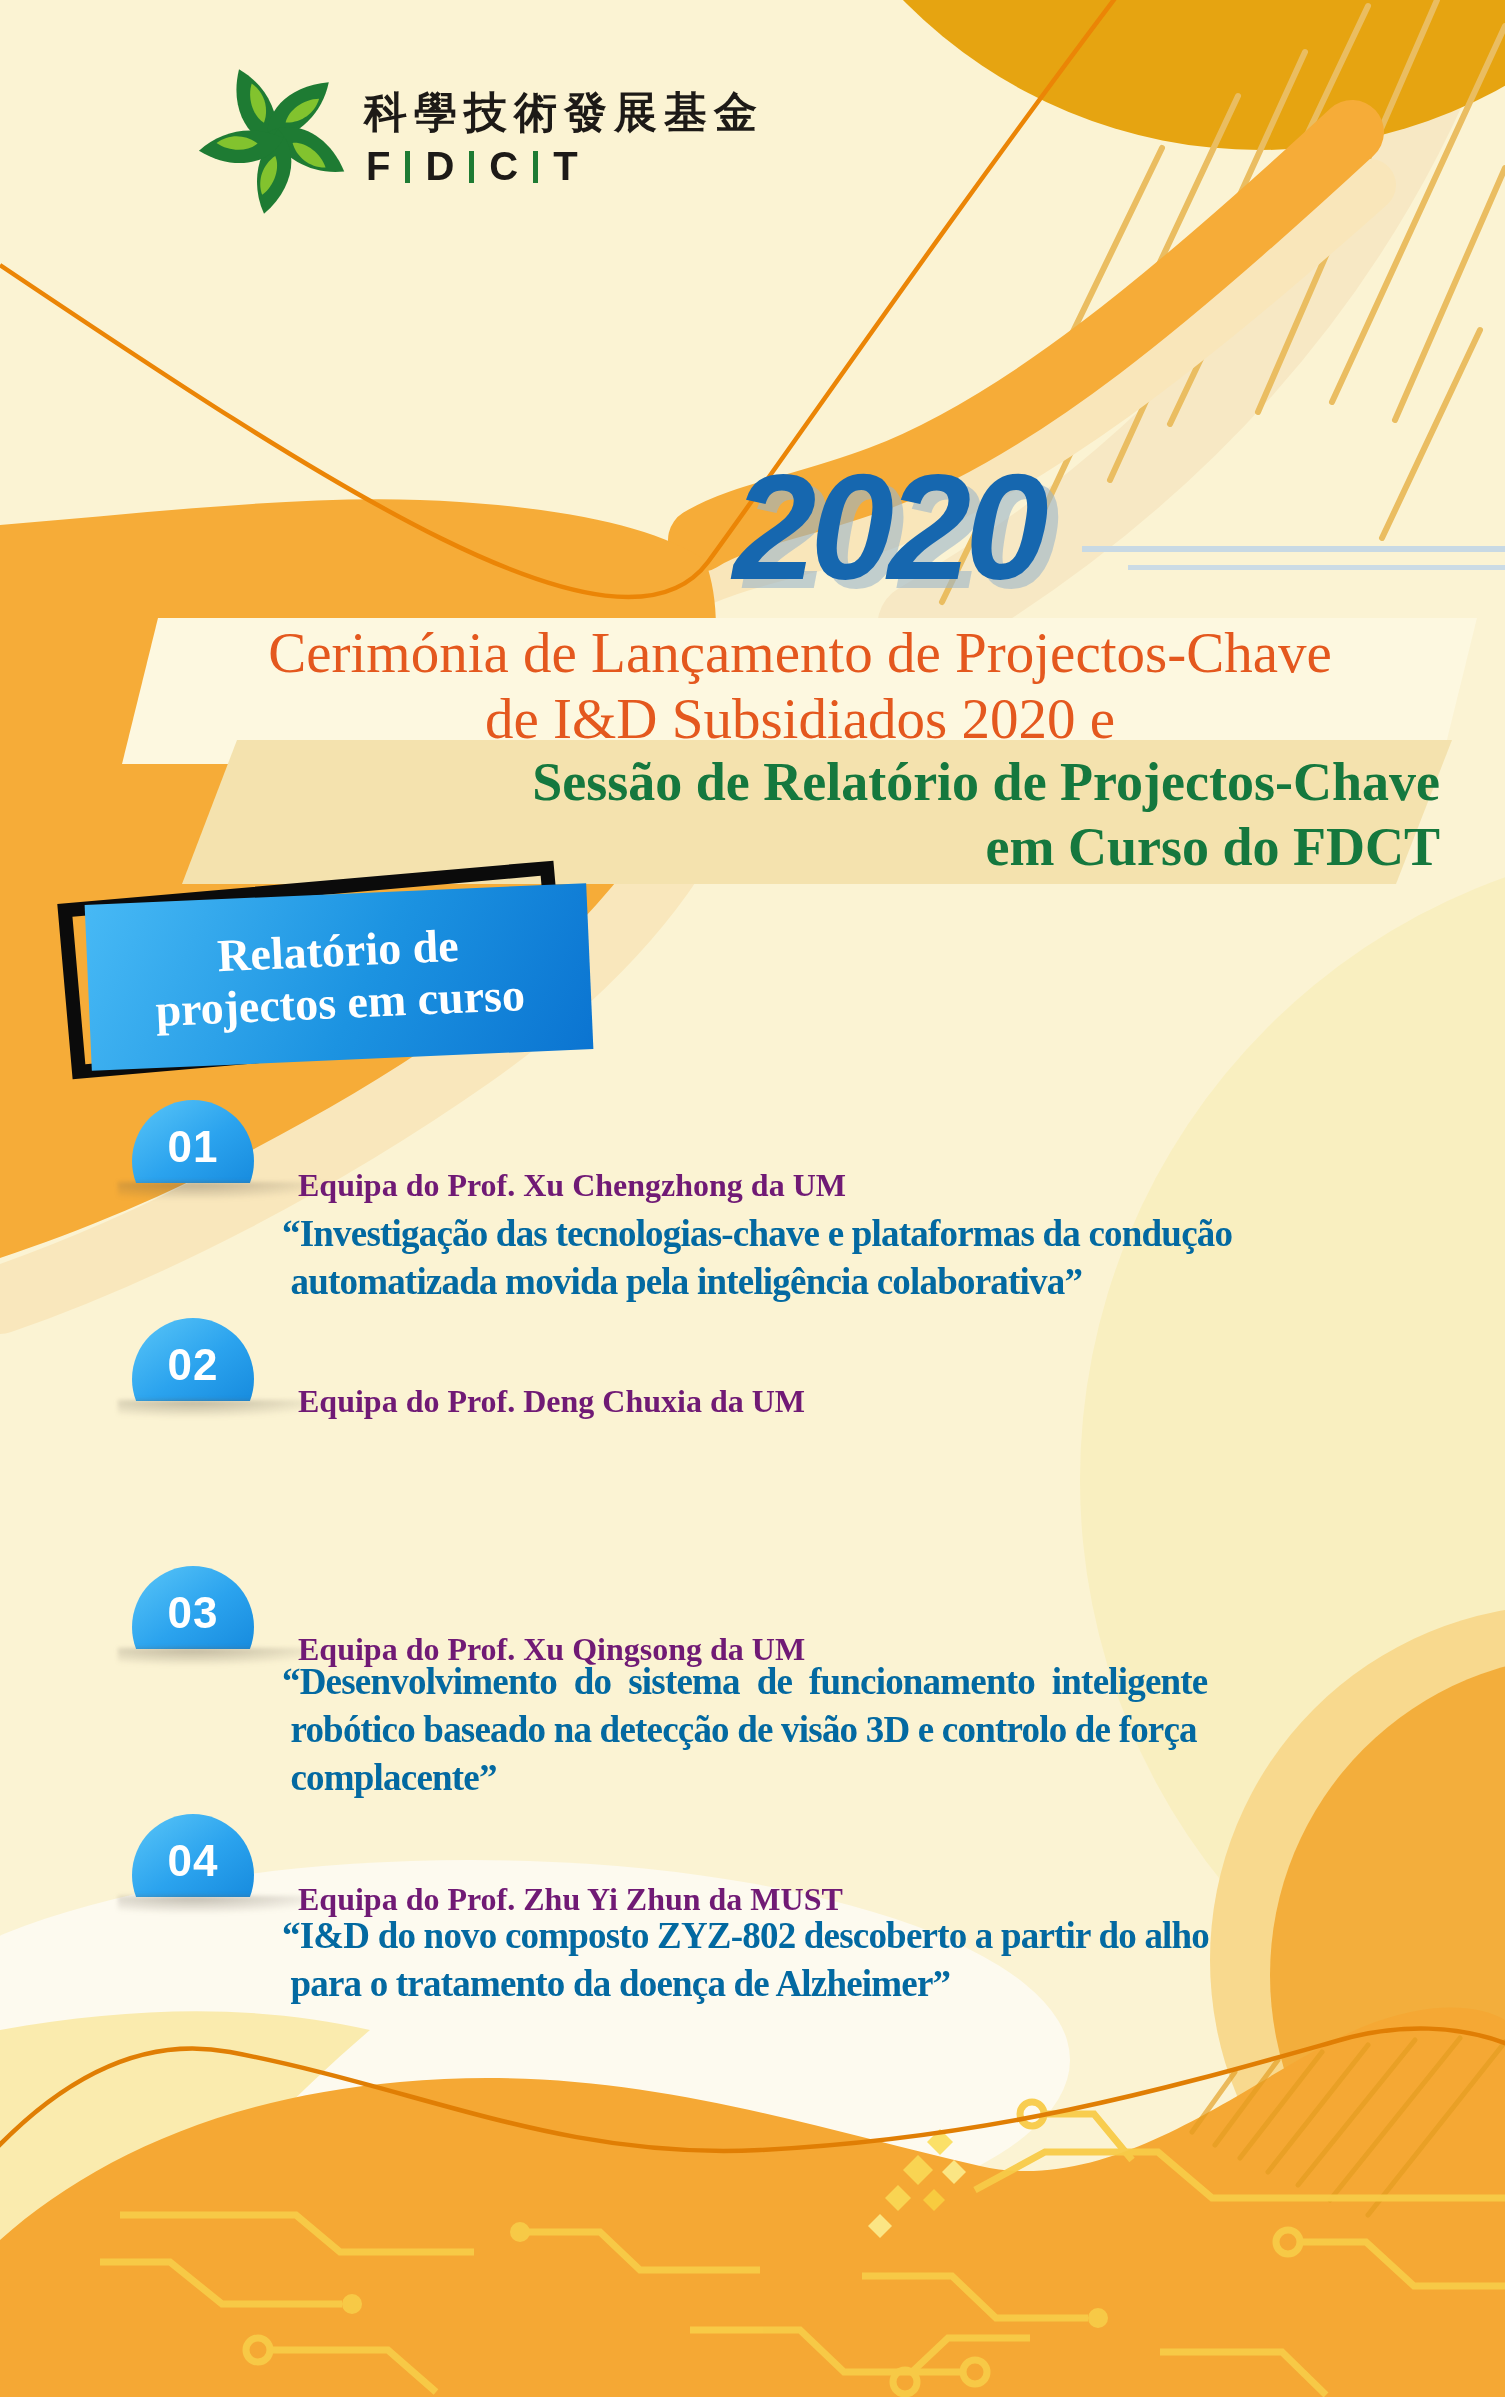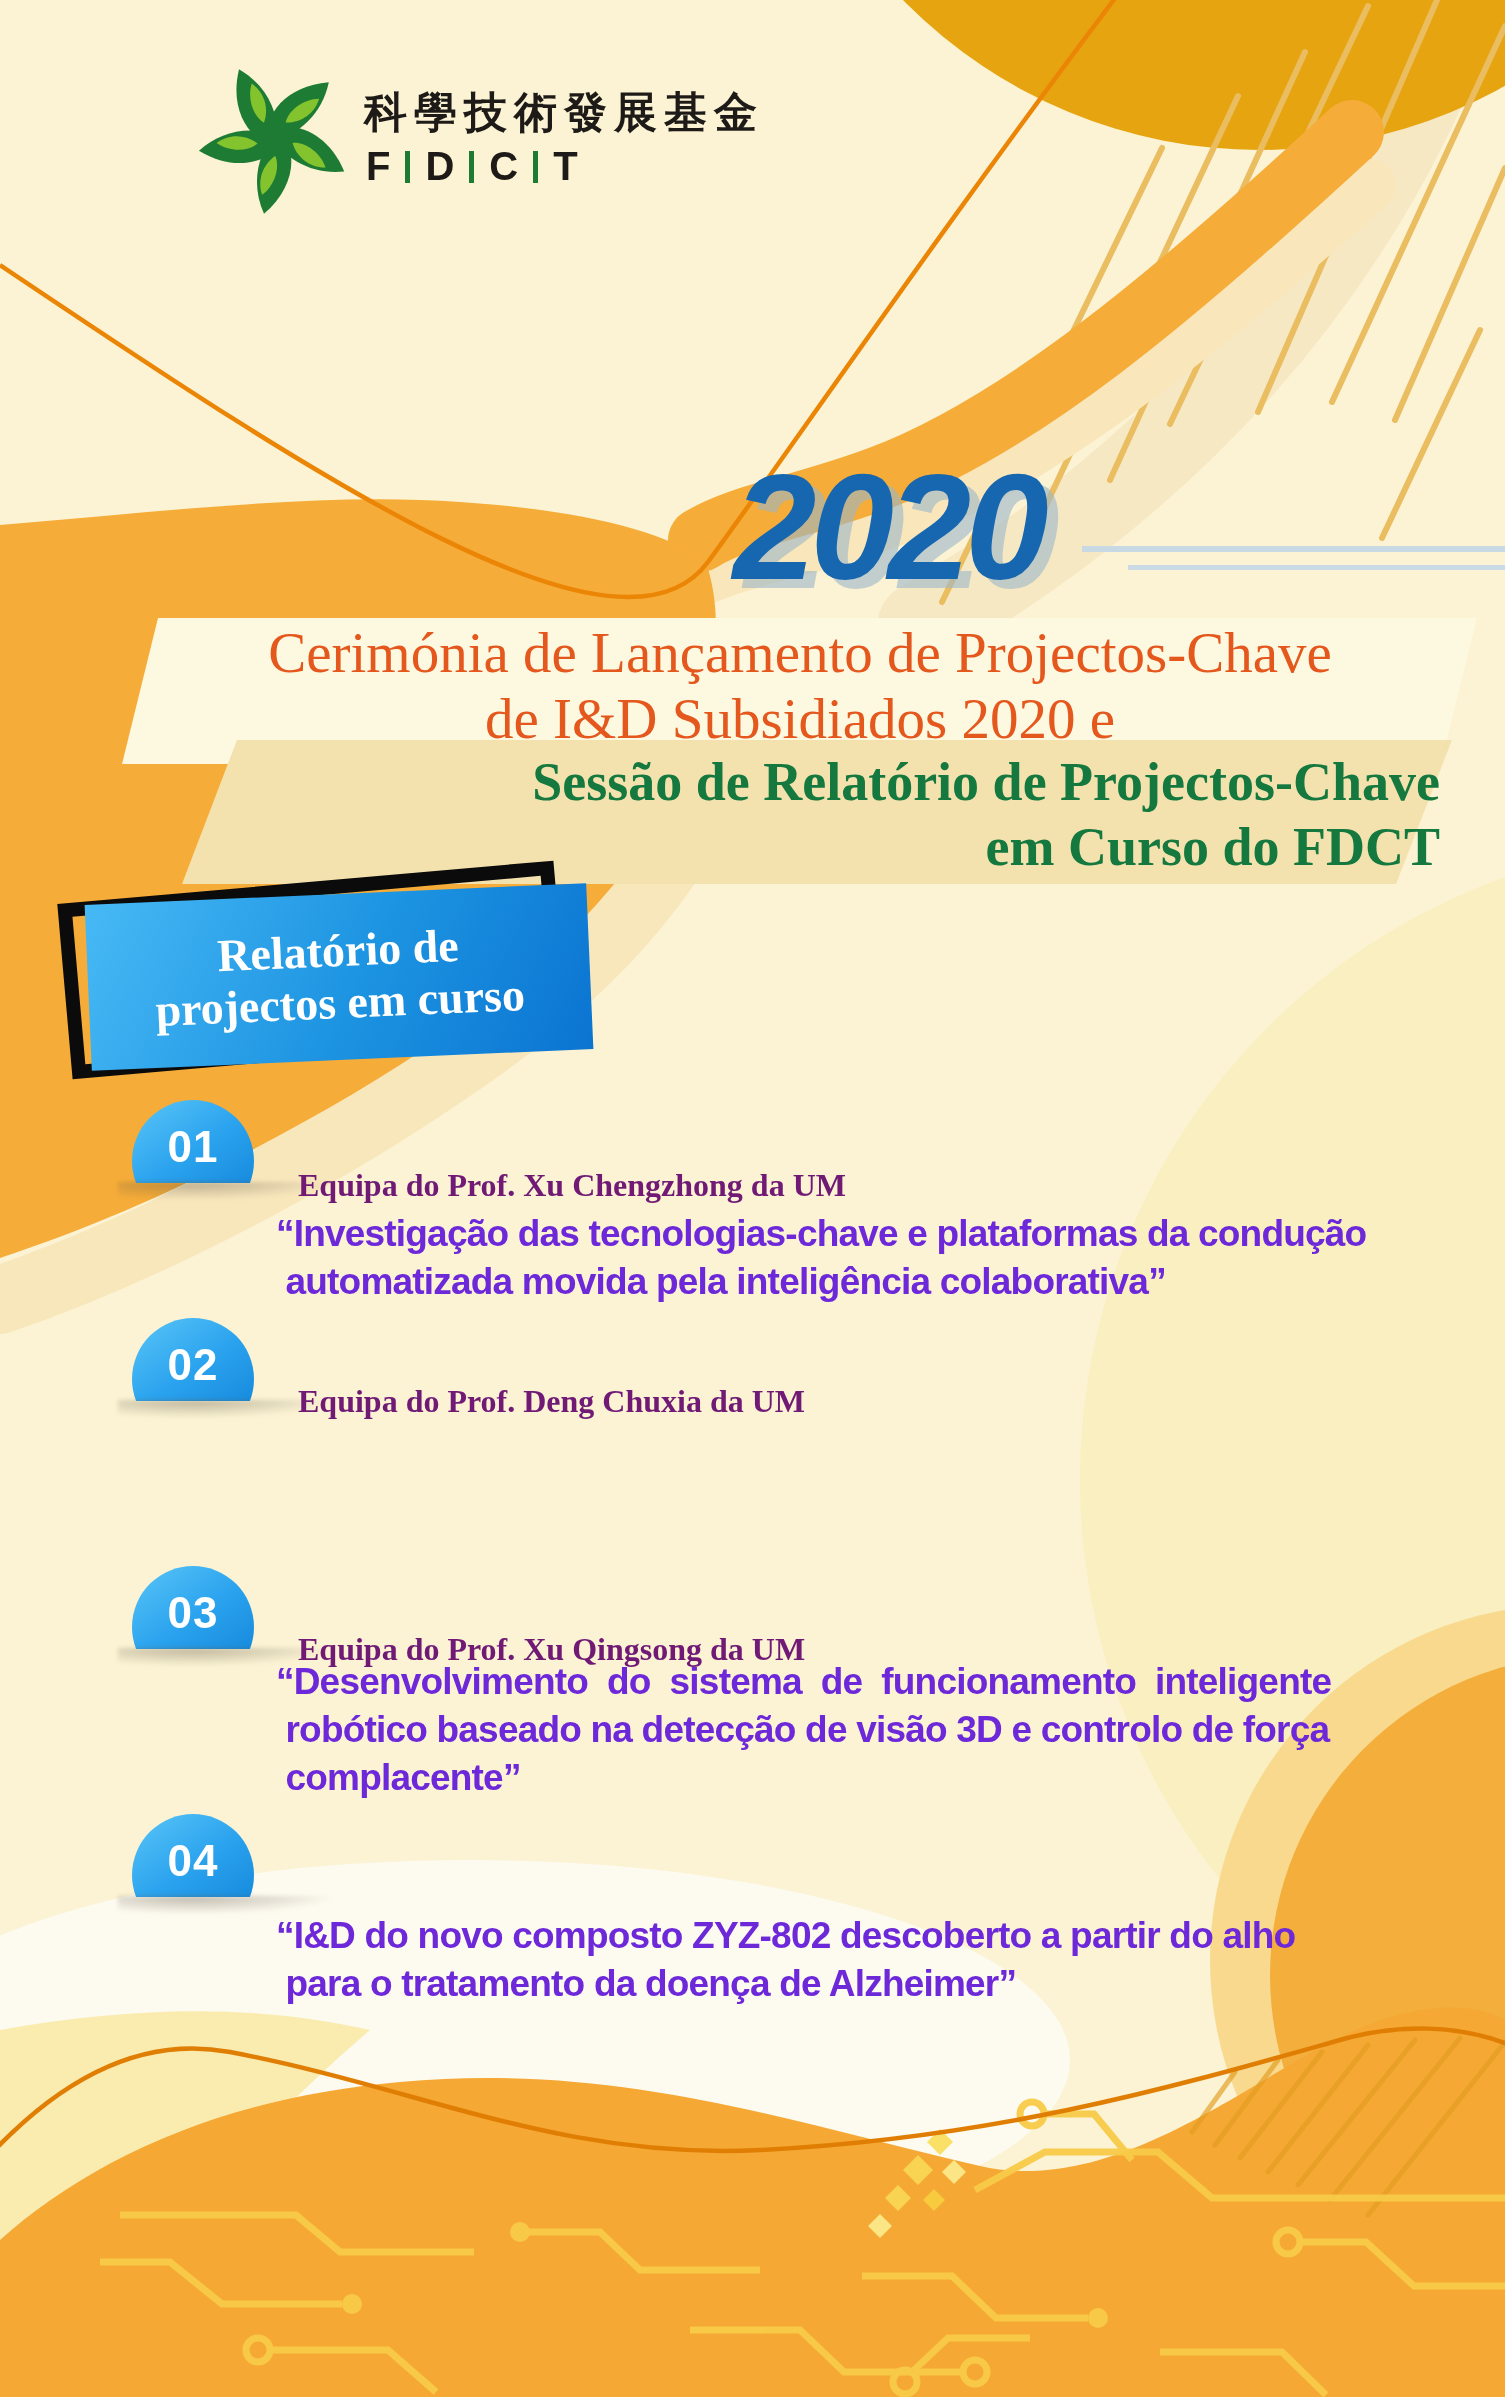--- a/index.html
+++ b/index.html
@@ -83,24 +83,24 @@
     position:absolute;left:118px;width:215px;height:18px;
     background:radial-gradient(ellipse at 35% 0%,rgba(95,85,72,.40),rgba(95,85,72,0) 72%);
     filter:blur(2px);
   }
   .team{
     position:absolute;left:298px;width:1150px;
     color:#701a75;font-family:"Liberation Serif",serif;font-weight:bold;
     font-size:32px;line-height:1.1;white-space:nowrap;margin-top:44px;
   }
   .quote{
-    position:absolute;left:276px;width:1200px;
-    color:#6d28d9;font-weight:bold;font-size:37px;line-height:48px;
+    position:absolute;left:282px;width:1200px;
+    color:#0369a1;font-weight:bold;font-size:37px;line-height:48px;
     letter-spacing:-0.8px;white-space:pre-wrap;
-    font-family:Liberation Sans, sans-serif;
+    font-family:Liberation Serif, serif;
   }
   .t1{top:1124px}.t2{top:1340px}.t3{top:1588px}.t4{top:1838px}
   .q1{top:1210px}.q2{top:1414px}.q3{top:1658px}.q4{top:1912px}
   .b1{top:1098px}.b2{top:1316px}.b3{top:1564px}.b4{top:1812px}
   .s1{top:1182px}.s2{top:1400px}.s3{top:1648px}.s4{top:1896px}
 </style>
 </head>
 <body>
 
 <div class="poster">
@@ -277,16 +277,17 @@
   <div class="quote q3">“Desenvolvimento  do  sistema  de  funcionamento  inteligente
  robótico baseado na detecção de visão 3D e controlo de força
  complacente”</div>
 
   <div class="badge b4">
     <div class="circle">
       <span class="num">04</span>
     </div>
   </div>
   <div class="badge-shadow s4"></div>
+  <div class="team t4">Equipa do Prof. Zhu Yi Zhun da MUST</div>
   <div class="quote q4">“I&amp;D do novo composto ZYZ-802 descoberto a partir do alho
  para o tratamento da doença de Alzheimer”</div>
 
 </div>
 
 </body></html>

